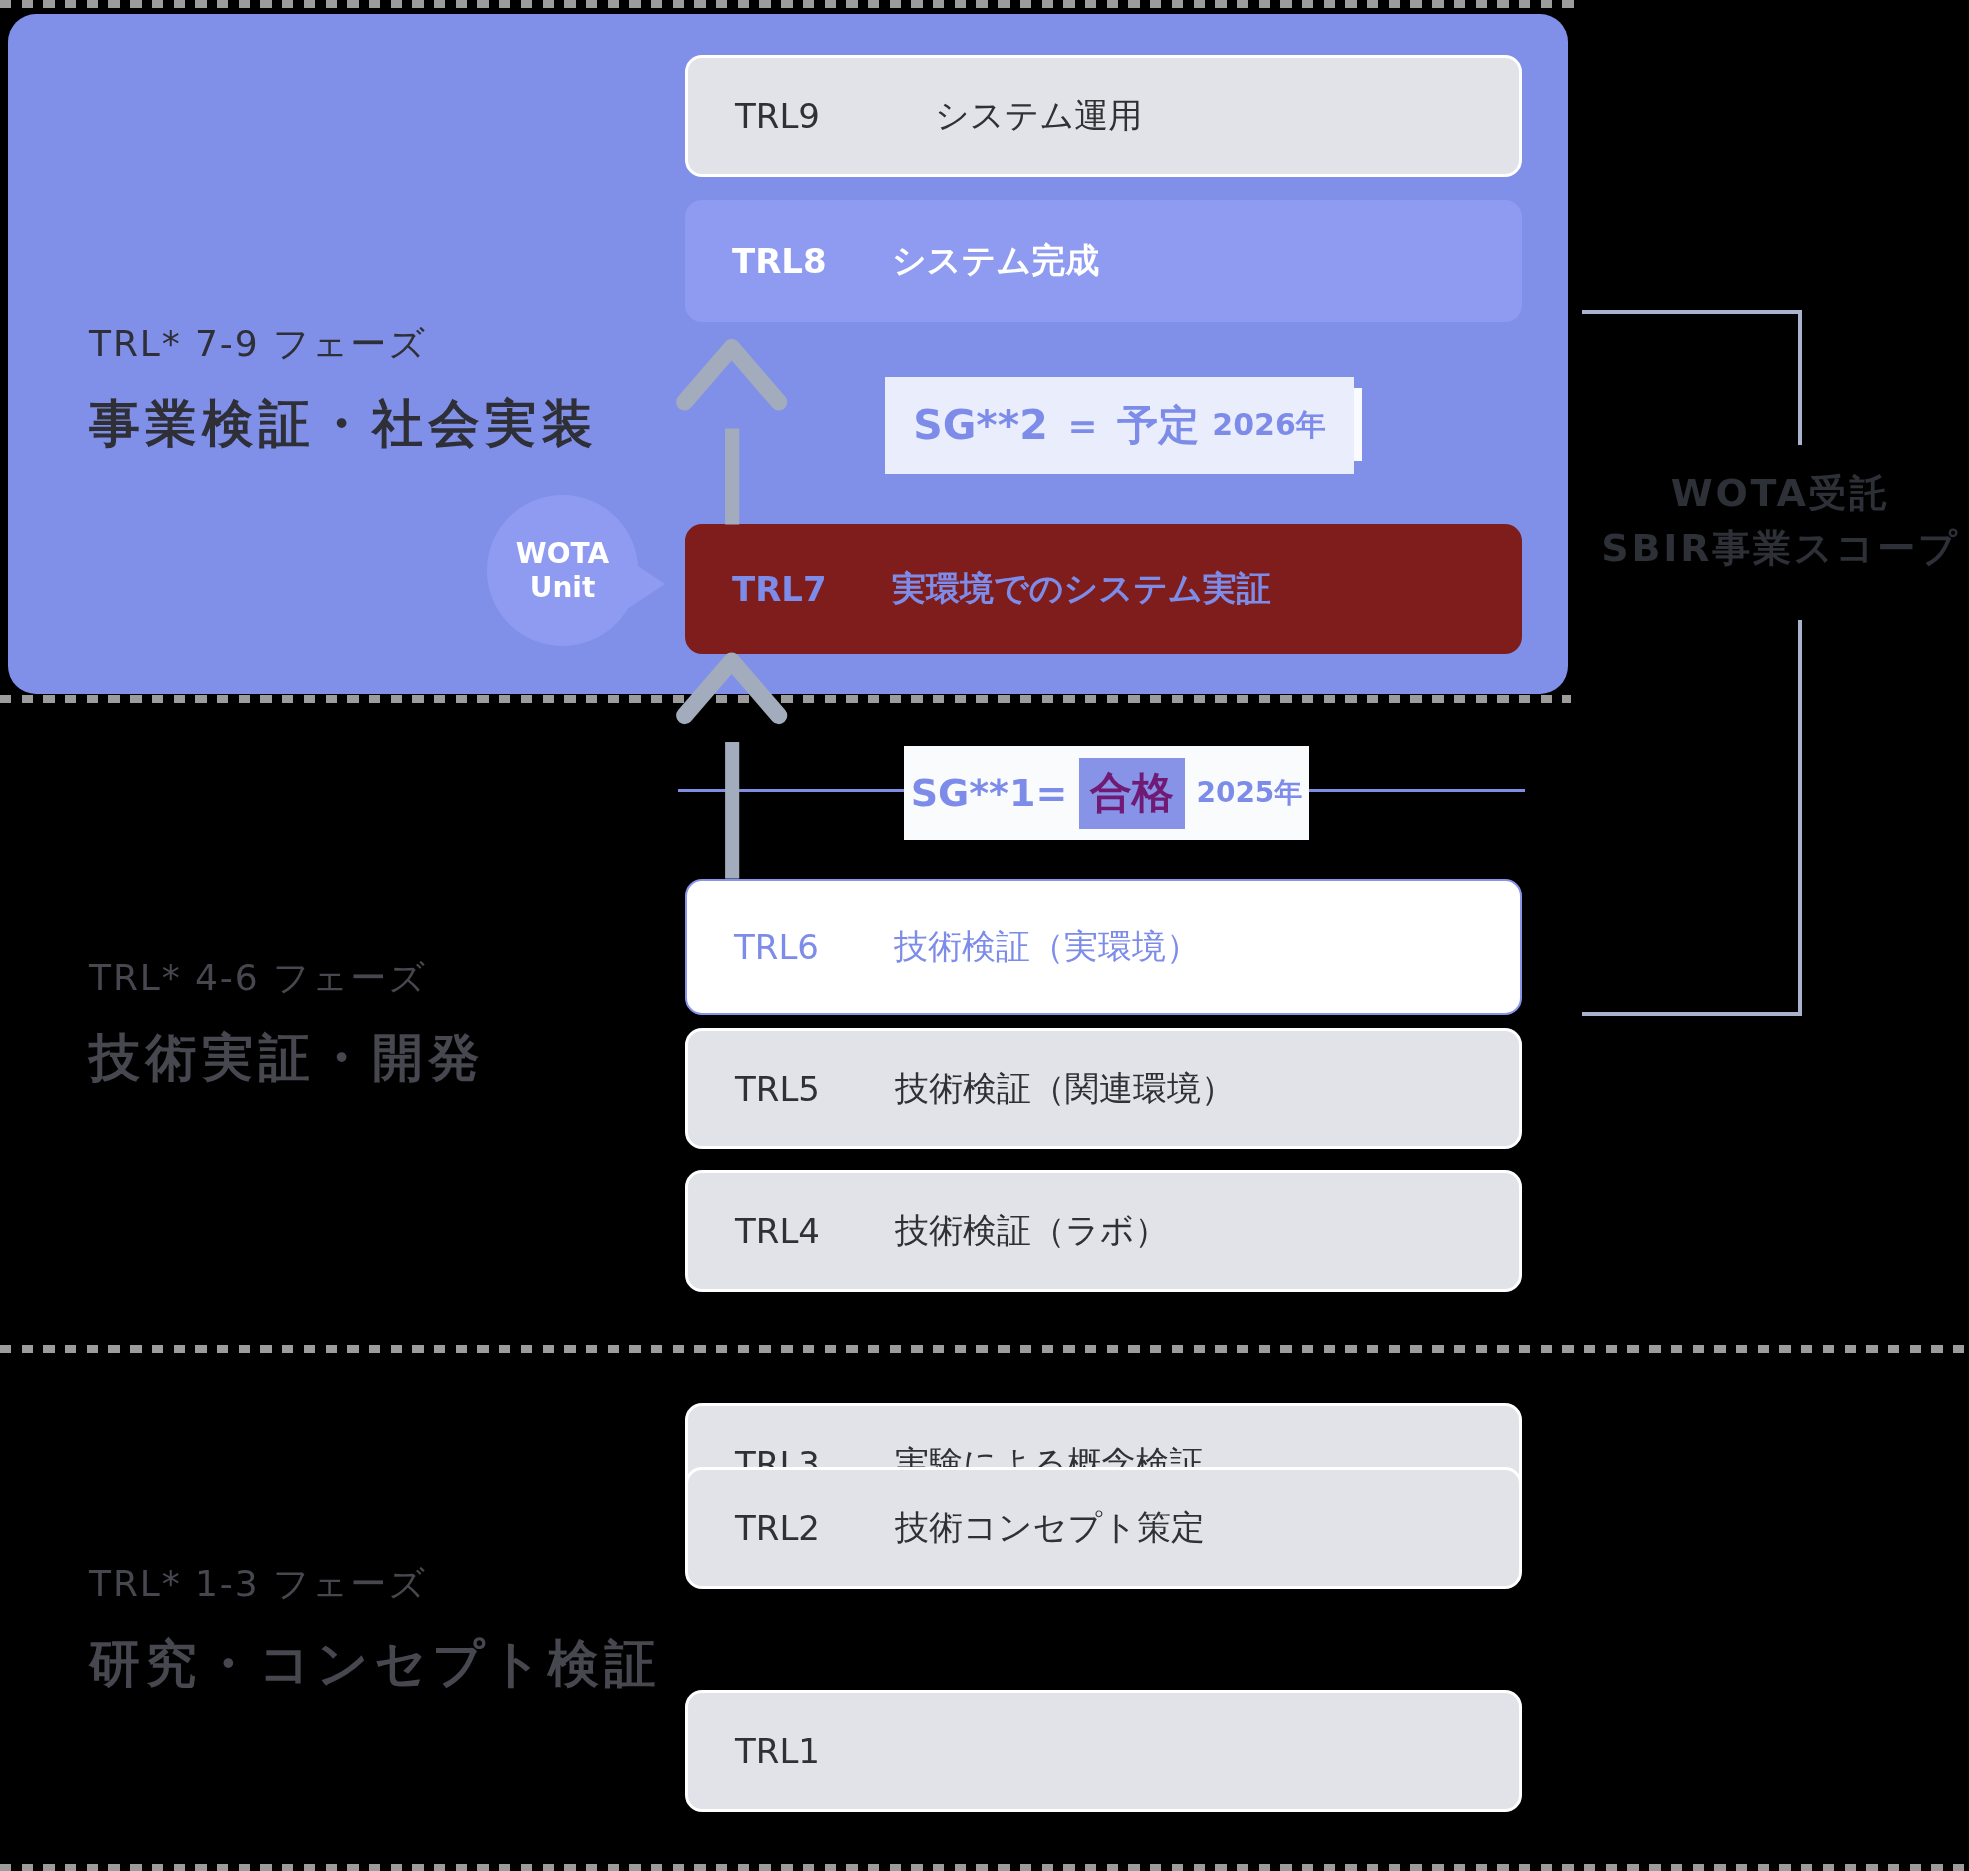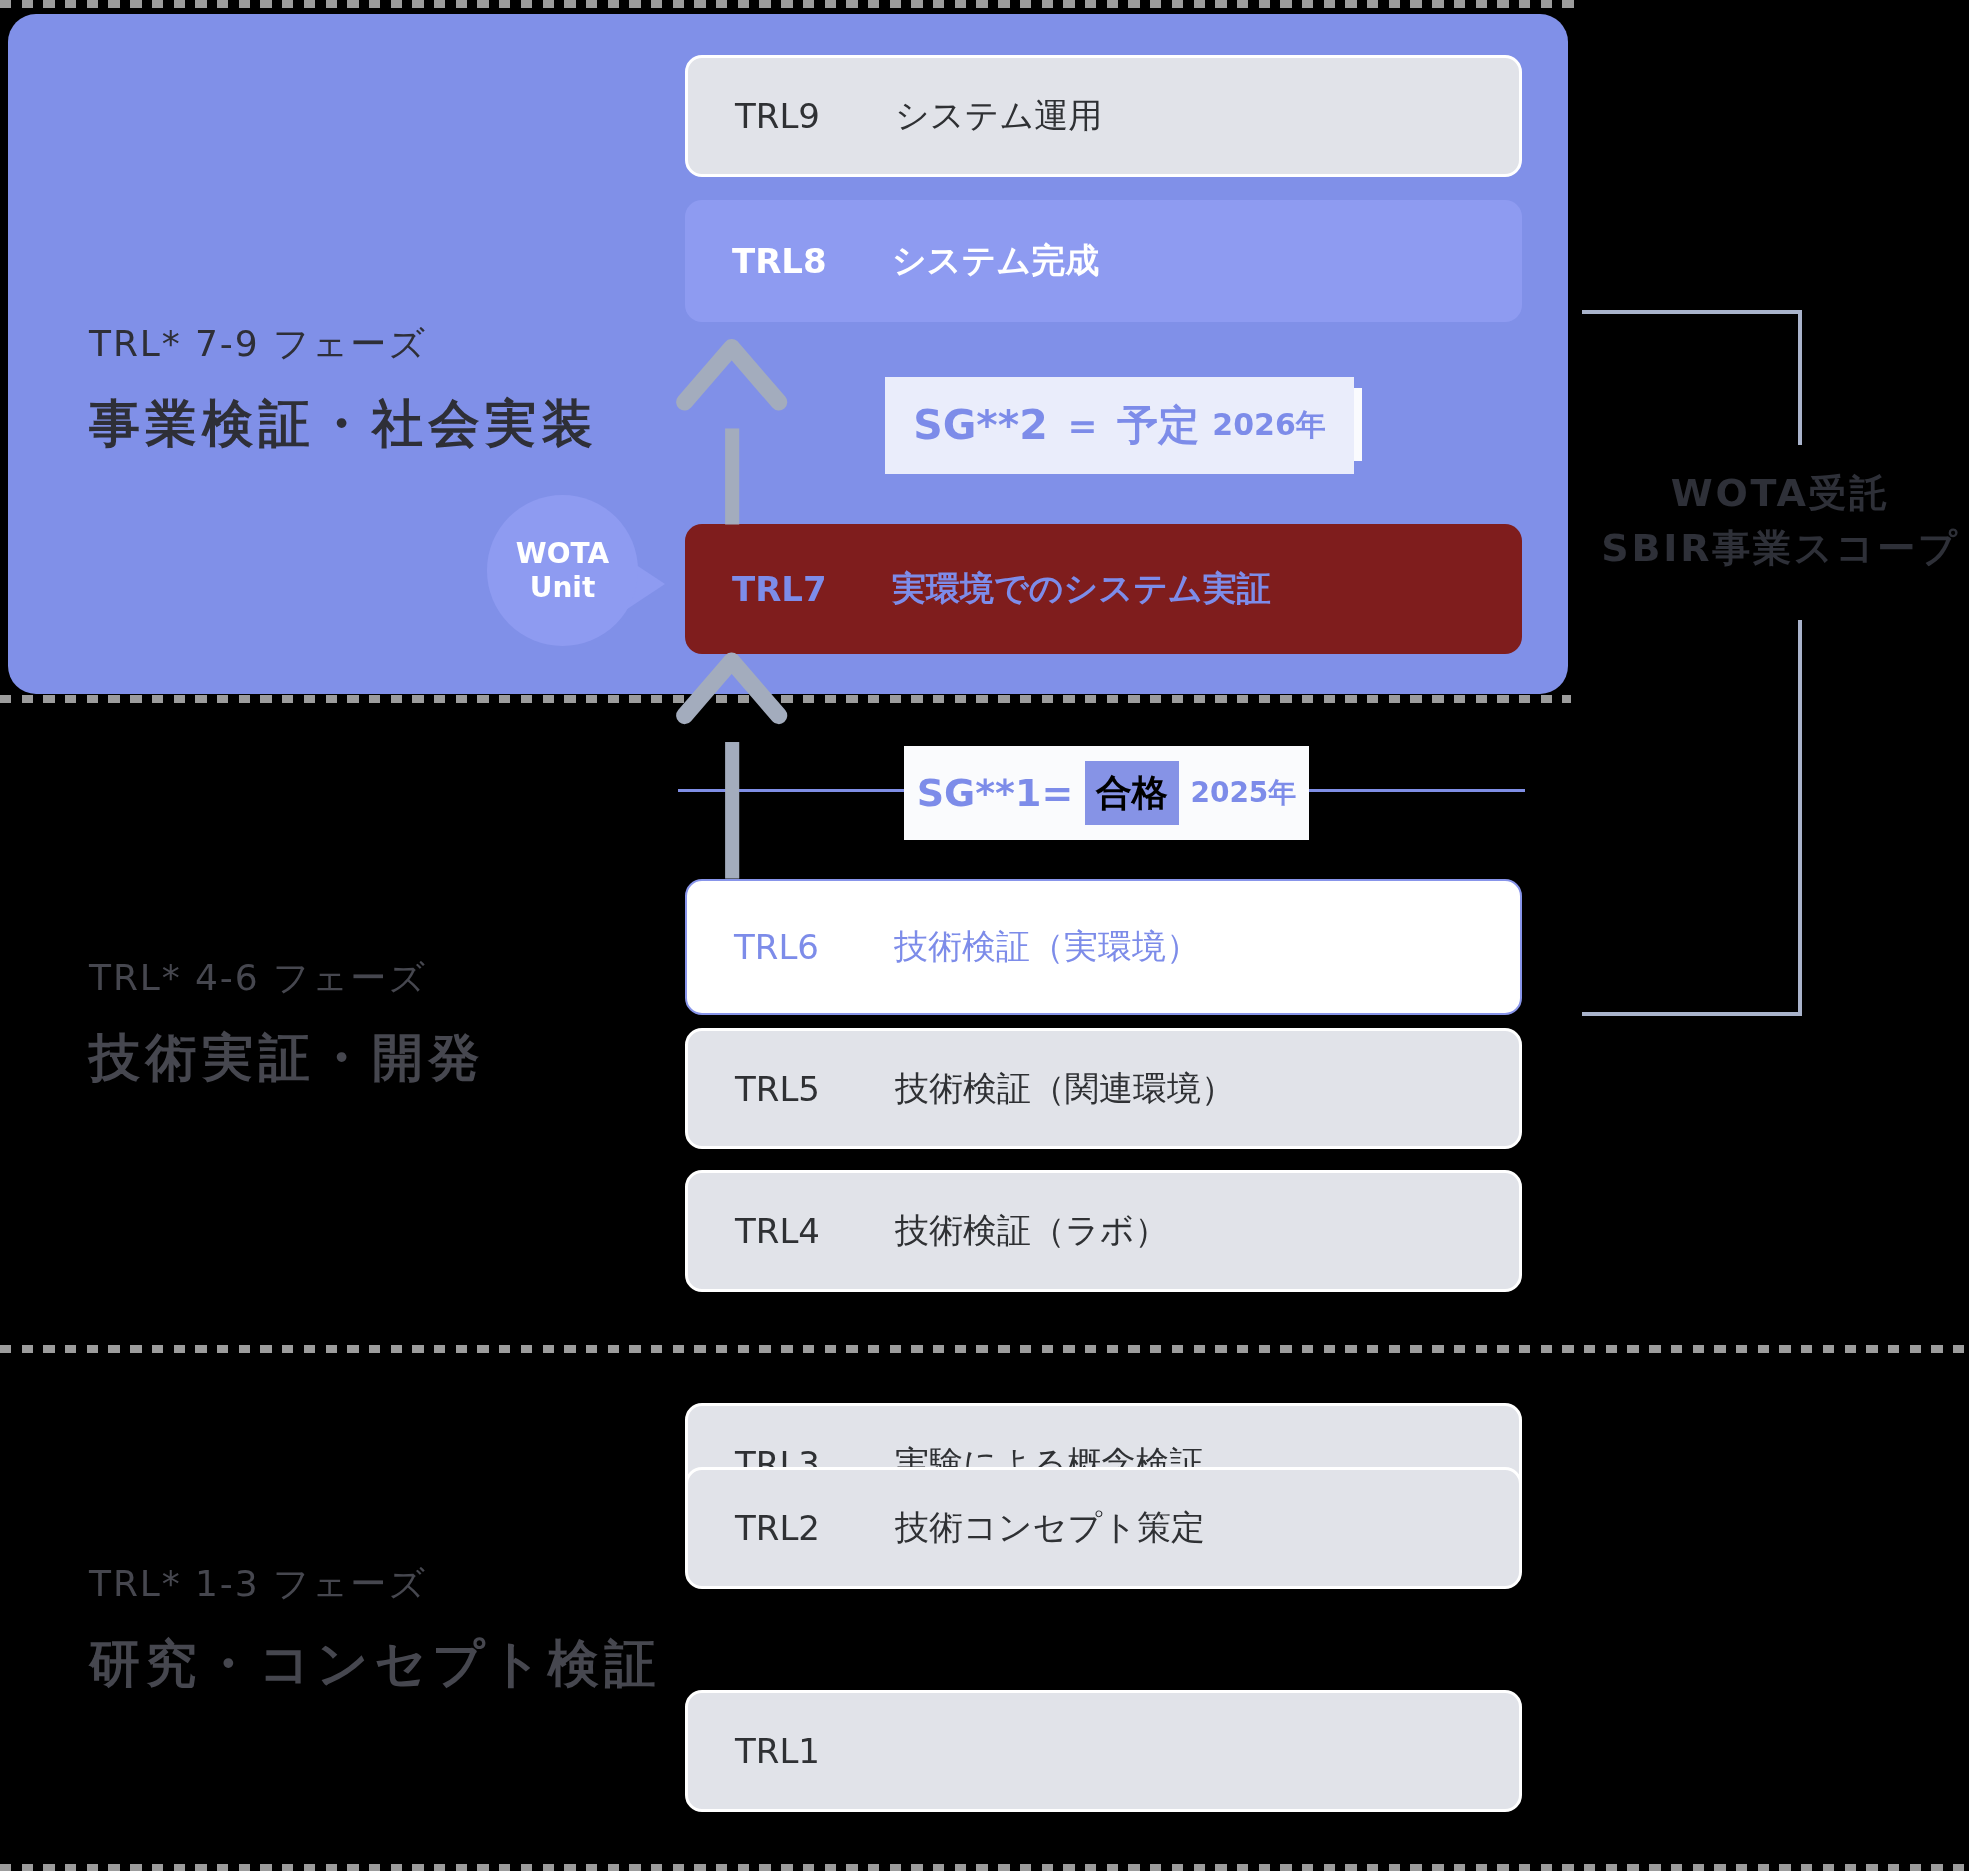--- a/index.html
+++ b/index.html
@@ -21,21 +21,21 @@
   #phase-container { position:absolute; left:7.5px; top:14px; width:1560px; height:680px;
     background:#8090e8; border-radius:28px; z-index:0; }
 
   
   .trl-row { position:absolute; left:685px; width:837px; height:122px; border-radius:17px;
     display:flex; align-items:center; font-size:34px; z-index:2; box-sizing:border-box; }
   .trl-row .code  { margin-left:47px; width:160px; flex:0 0 auto; }
   .trl-row .label { flex:1; }
   .row-gray  { background:#e1e3e9; border:3.8px solid #ffffff; color:#2f3134; }
 
-  #row-trl9 { top:55px; }
+  #row-trl9 { top:55px;gap:40px; }
   #row-trl8 { top:200px; height:122px; background:#8e9bf1; color:#ffffff; font-weight:700; }
   #row-trl7 { top:524px; height:130px; background:#7f1d1d; color:#7d8ce9; font-weight:600; }
   #row-trl6 { top:879px; height:136px; background:#ffffff; border:2.8px solid #8895ea; color:#7d8ce9; }
   #row-trl5 { top:1028px; height:121px; }
   #row-trl4 { top:1170px; }
   #row-trl3 { top:1403px; }
   #row-trl2 { top:1467px; }
   #row-trl1 { top:1690px; }
 
   
@@ -54,21 +54,21 @@
   #sg2-label .year { font-size:30px; margin-left:13px; }
   #sg2-sliver { position:absolute; left:1354px; top:388px; width:7.5px; height:73px;
     background:#fafbfe; z-index:3; }
 
   #sg1-line { position:absolute; left:678px; top:789px; width:847px; height:2.8px;
     background:#7f8ee5; z-index:2; }
   #sg1-label { position:absolute; left:904px; top:746px; width:405px; height:94px;
     background:#fafbfd; z-index:3; display:flex; align-items:center; justify-content:center;
     color:#7d8ce9; font-weight:700; white-space:nowrap; }
   #sg1-label .big  { font-size:38px; }
-  #sg1-label .pass { font-size:36px; background:#8693e6; color:#000000;
+  #sg1-label .pass { font-size:42px; background:#8693e6; color:#701a75;
     padding:7.5px 11.3px; margin:0 11.3px; }
   #sg1-label .year { font-size:28px; }
 
   
   #wota-badge { position:absolute; left:487px; top:495px; width:151px; height:151px;
     border-radius:50%; background:#8e9bf1; z-index:3; display:flex; flex-direction:column;
     align-items:center; justify-content:center; color:#fff; font-weight:700;
     font-size:28px; line-height:34px; }
   #wota-pointer { position:absolute; left:603px; top:543px; width:0; height:0; z-index:2;
     border-left:62px solid #8e9bf1; border-top:41px solid transparent;

